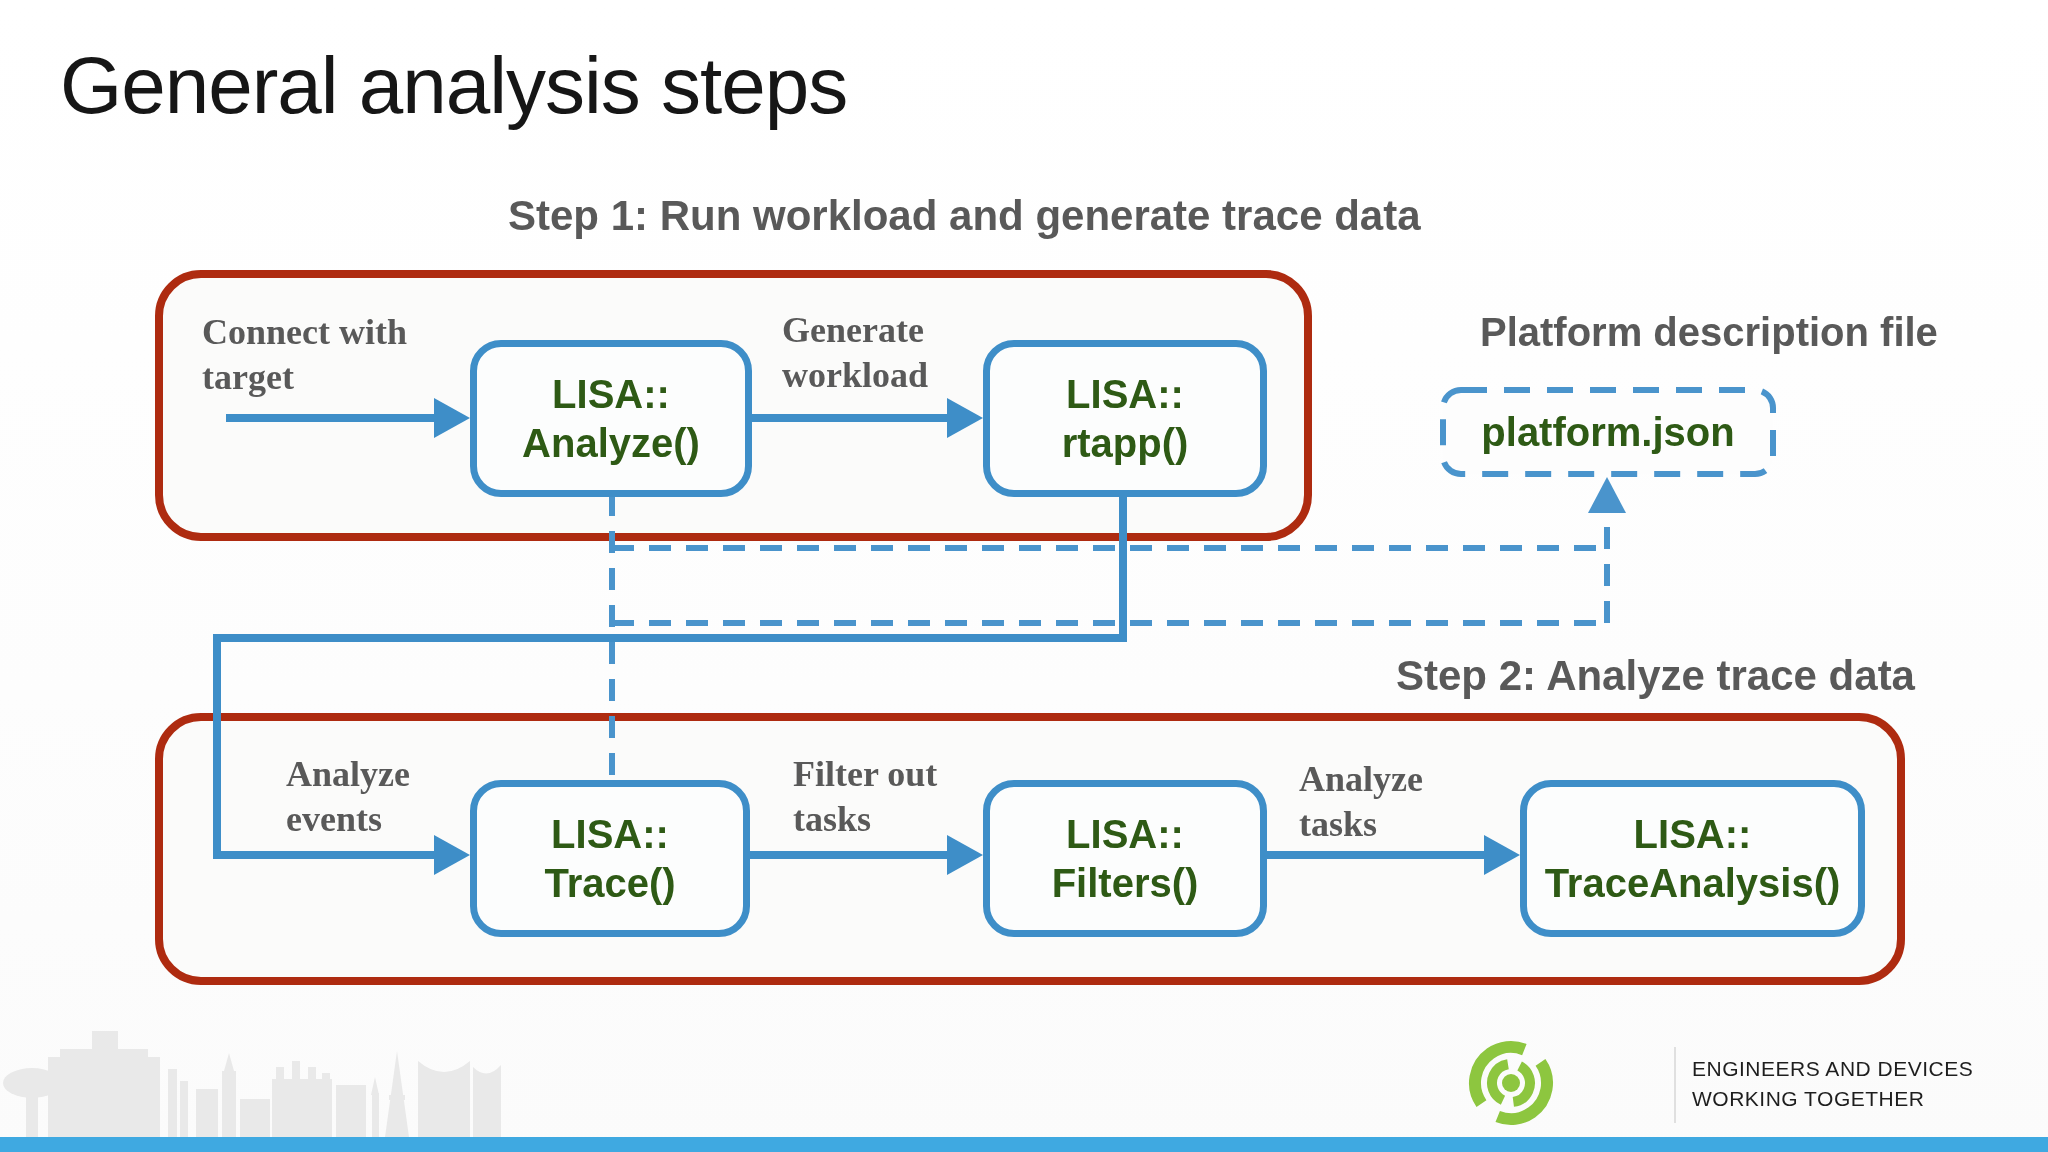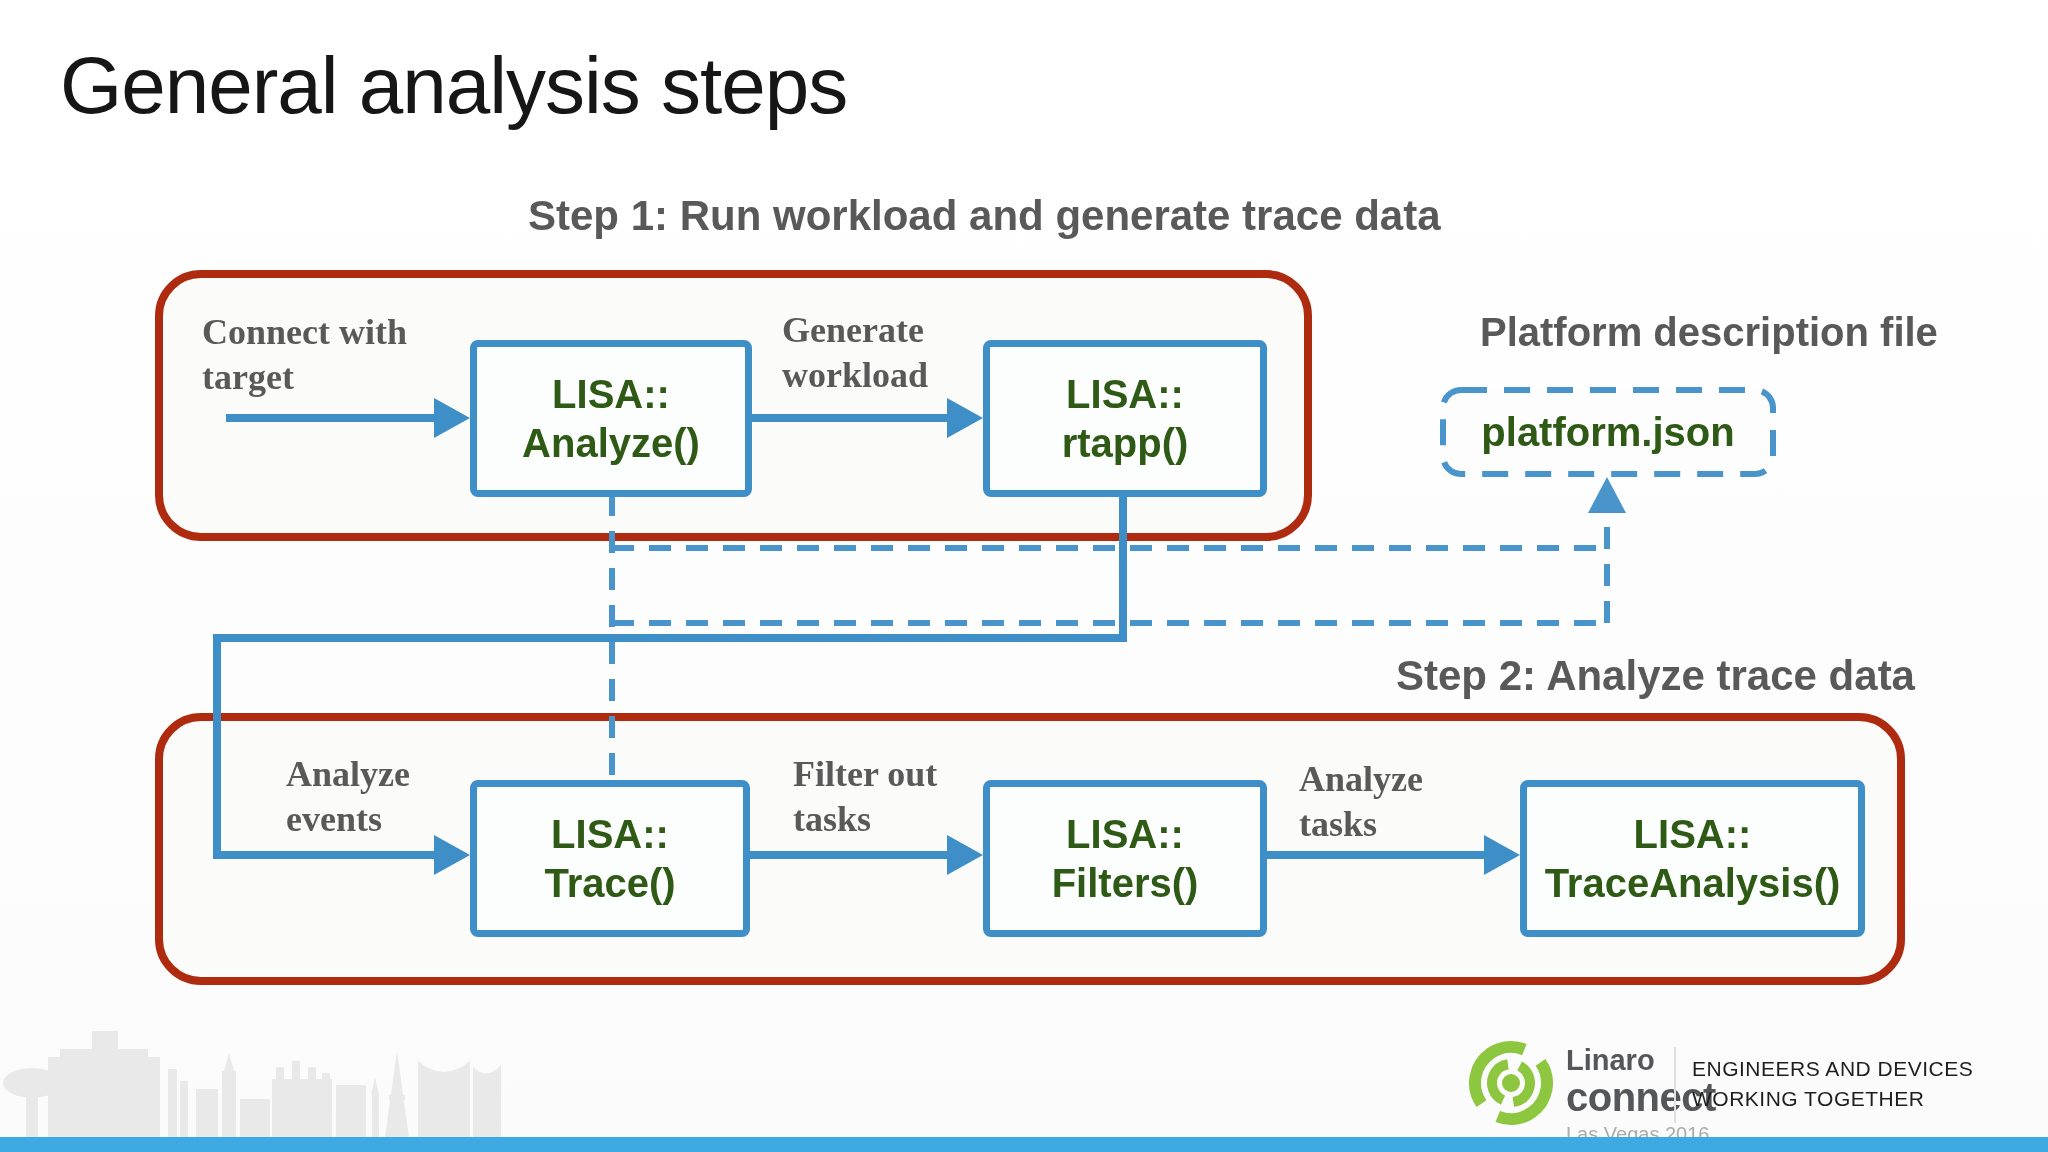--- a/index.html
+++ b/index.html
@@ -5,31 +5,31 @@
   * { margin:0; padding:0; box-sizing:border-box; }
   html,body { width:2048px; height:1152px; overflow:hidden; }
   body { font-family:"Liberation Sans", sans-serif; background:#fff; }
   .slide { position:relative; width:2048px; height:1152px;
            background:linear-gradient(180deg,#ffffff 0%,#fdfdfd 60%,#fbfbfb 100%); }
 
   .title { position:absolute; left:60px; top:40px; font-size:80px; letter-spacing:-1px;
            color:#161616; font-weight:400; }
 
   .step-header { position:absolute; font-size:42px; font-weight:bold; color:#595959; }
-  #step1-header { left:528px; top:192px; }
+  #step1-header { left:508px; top:192px; }
   #step2-header { left:1396px; top:652px;text-align:center; }
 
   .container-red { position:absolute; border:8px solid #AE2B10; border-radius:46px;
                    background:#fbfbfa; }
   #step1-container { left:155px; top:270px; width:1157px; height:271px; }
   #step2-container { left:155px; top:713px; width:1750px; height:272px; }
 
   .overlay { position:absolute; left:0; top:0; width:2048px; height:1152px; pointer-events:none; }
 
-  .node { position:absolute; border:7px solid #3E8EC8; border-radius:8px; background:#fcfdfd;
+  .node { position:absolute; border:7px solid #3E8EC8; border-radius:31px; background:#fcfdfd;
           display:flex; flex-direction:column; align-items:center; justify-content:center;
           font-size:40px; font-weight:bold; color:#2E5A15; line-height:1.22; }
   #box-testenv        { left:470px;  top:340px; width:282px; height:157px; }
   #box-rtapp          { left:983px;  top:340px; width:284px; height:157px; }
   #box-trace          { left:470px;  top:780px; width:280px; height:157px; }
   #box-filters        { left:983px;  top:780px; width:284px; height:157px; }
   #box-traceanalysis  { left:1520px; top:780px; width:345px; height:157px; }
 
   .flow-label { position:absolute; font-size:36px; font-weight:bold; color:#595959; line-height:1.25;font-family:Liberation Serif, serif; }
   #label-connect  { left:202px;  top:310px; }
@@ -176,25 +176,20 @@
   </svg>
 
   <div class="footer-logo">
     <svg class="logo-mark" viewBox="0 0 86 86">
       <g fill="none" stroke="#8DC63F">
         <circle cx="43" cy="43" r="36" stroke-width="12" stroke-dasharray="92 21" transform="rotate(-35 43 43)"></circle>
         <circle cx="43" cy="43" r="19" stroke-width="10" stroke-dasharray="48 12" transform="rotate(115 43 43)"></circle>
       </g>
       <circle cx="43" cy="43" r="9" fill="#8DC63F"></circle>
     </svg>
-    <div class="logo-text">
-      <span class="logo-linaro">Linaro</span>
-      <span class="logo-connect">connect</span>
-      <span class="logo-loc">Las Vegas 2016</span>
-    </div>
   </div>
 
   <div class="footer-divider"></div>
 
   <div class="tagline">
     <div>ENGINEERS AND DEVICES</div>
     <div>WORKING TOGETHER</div>
   </div>
 
   <div class="bottom-bar"></div>

